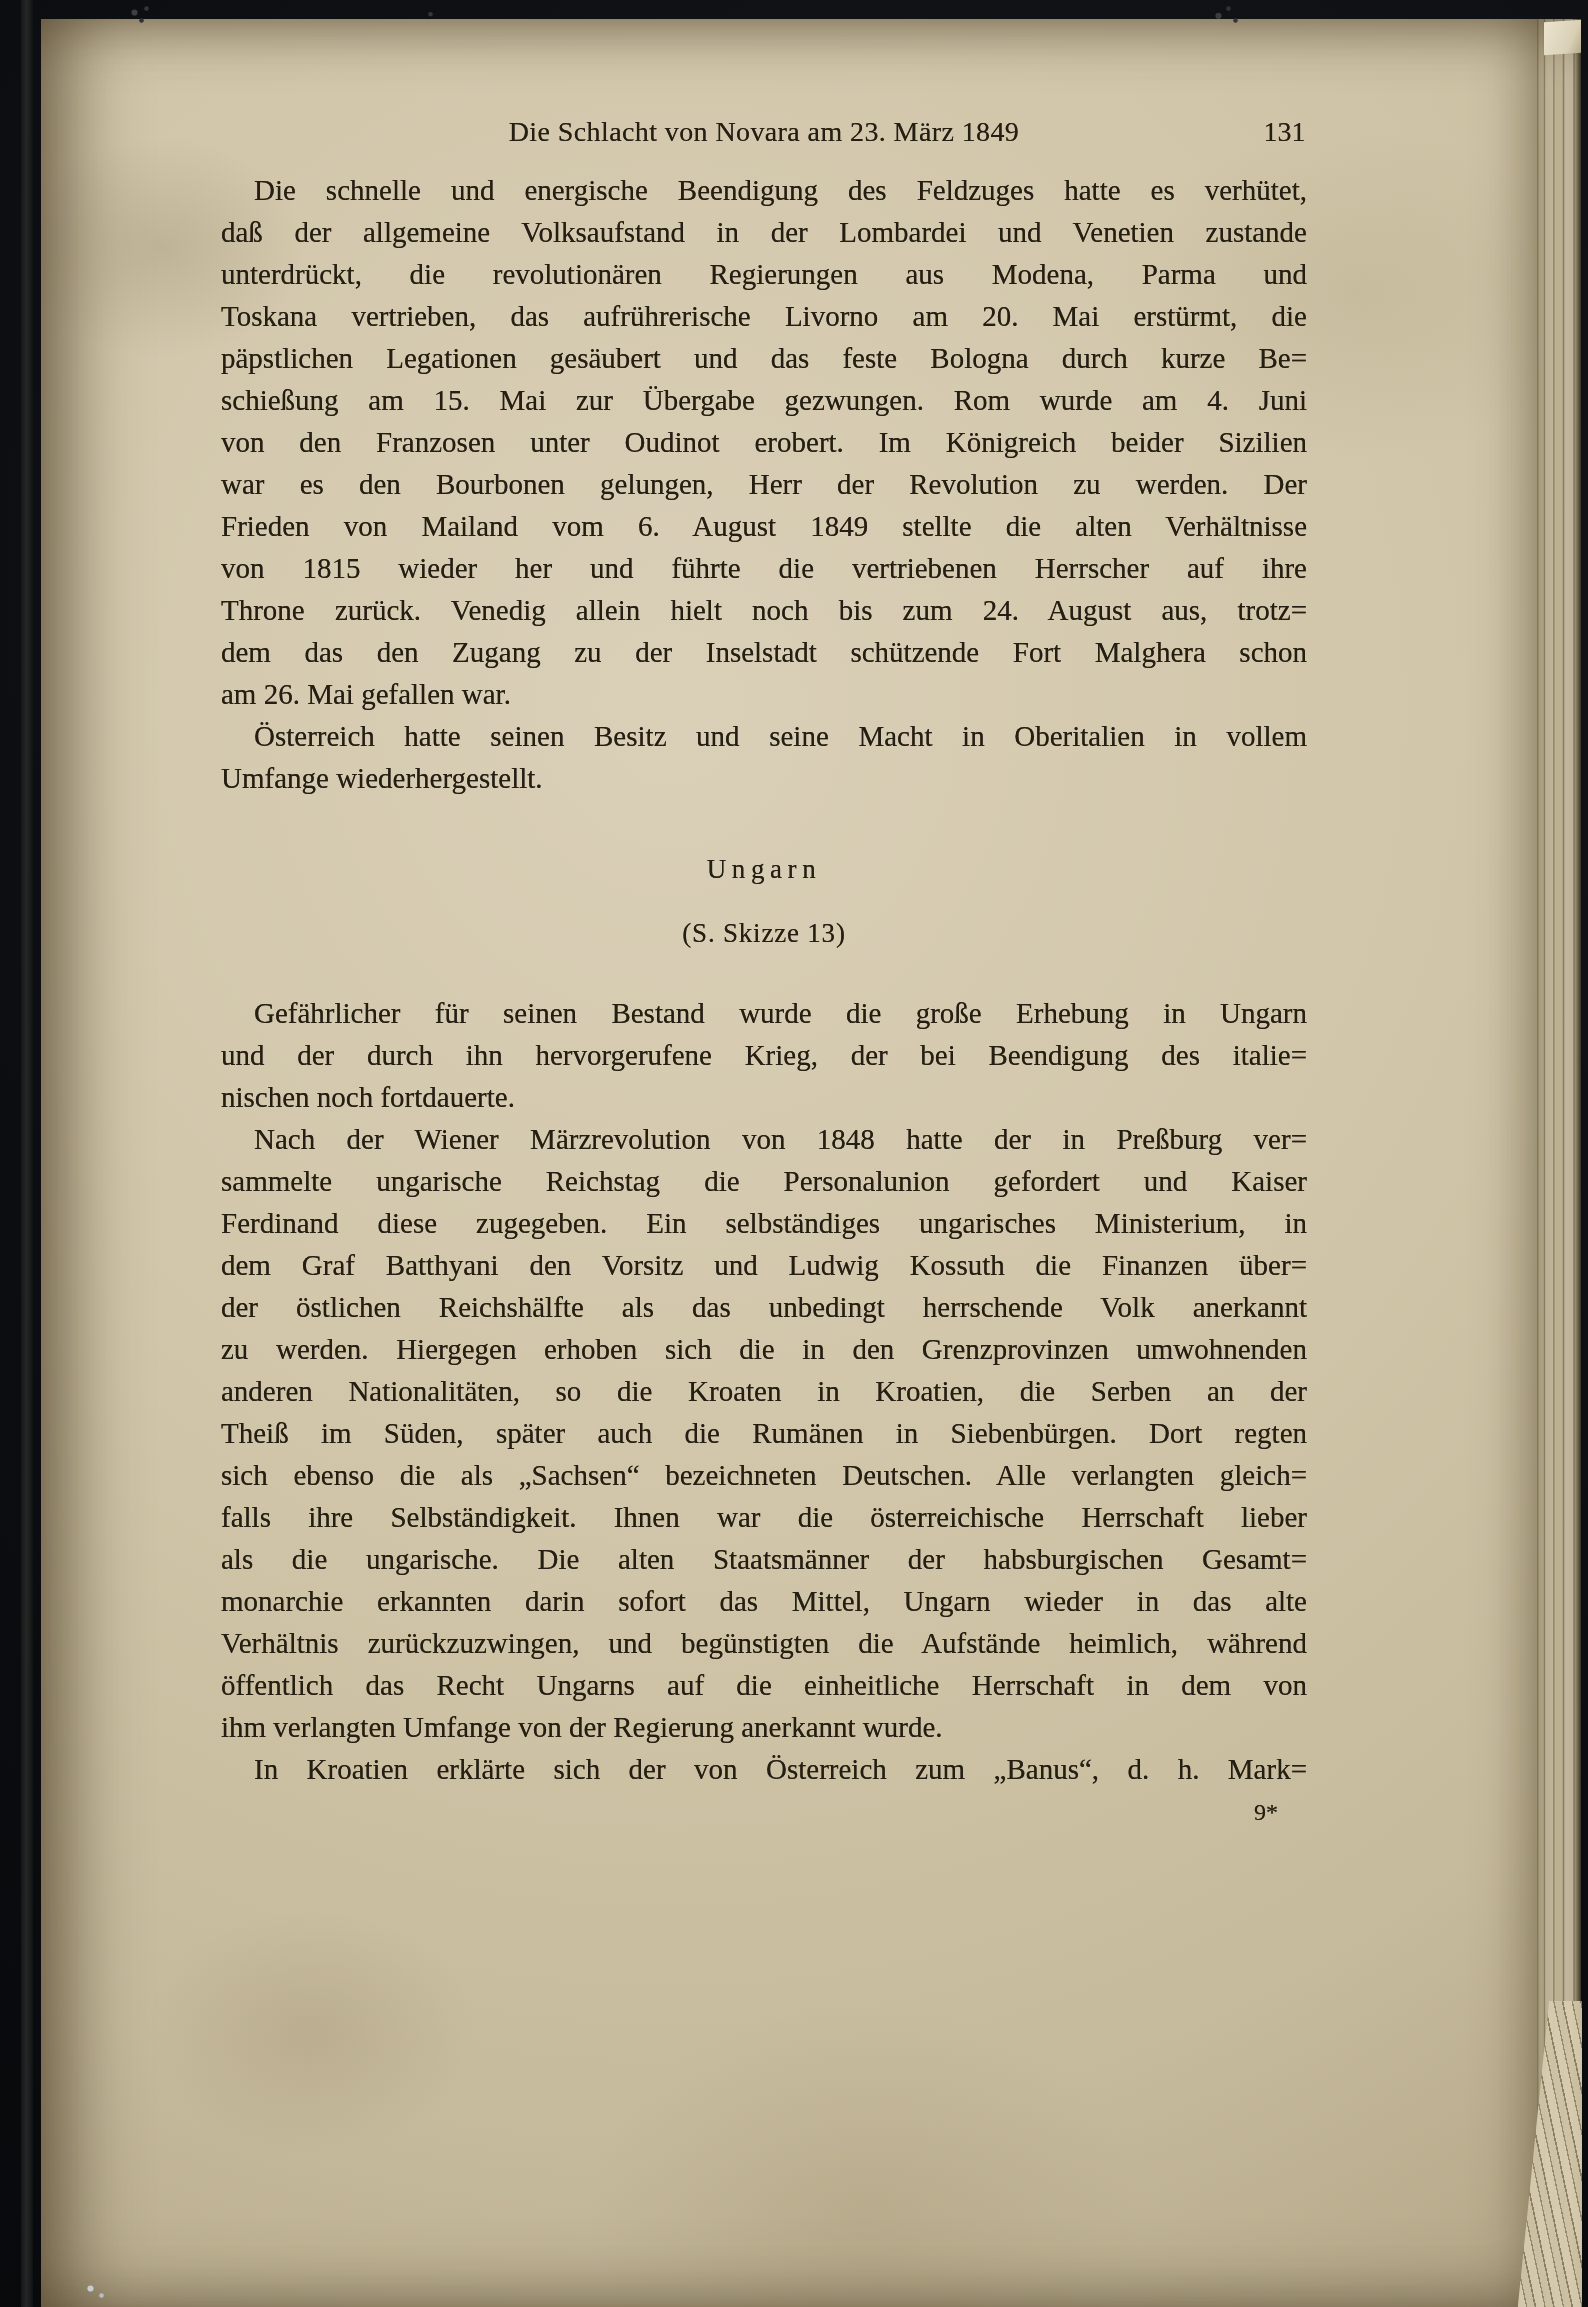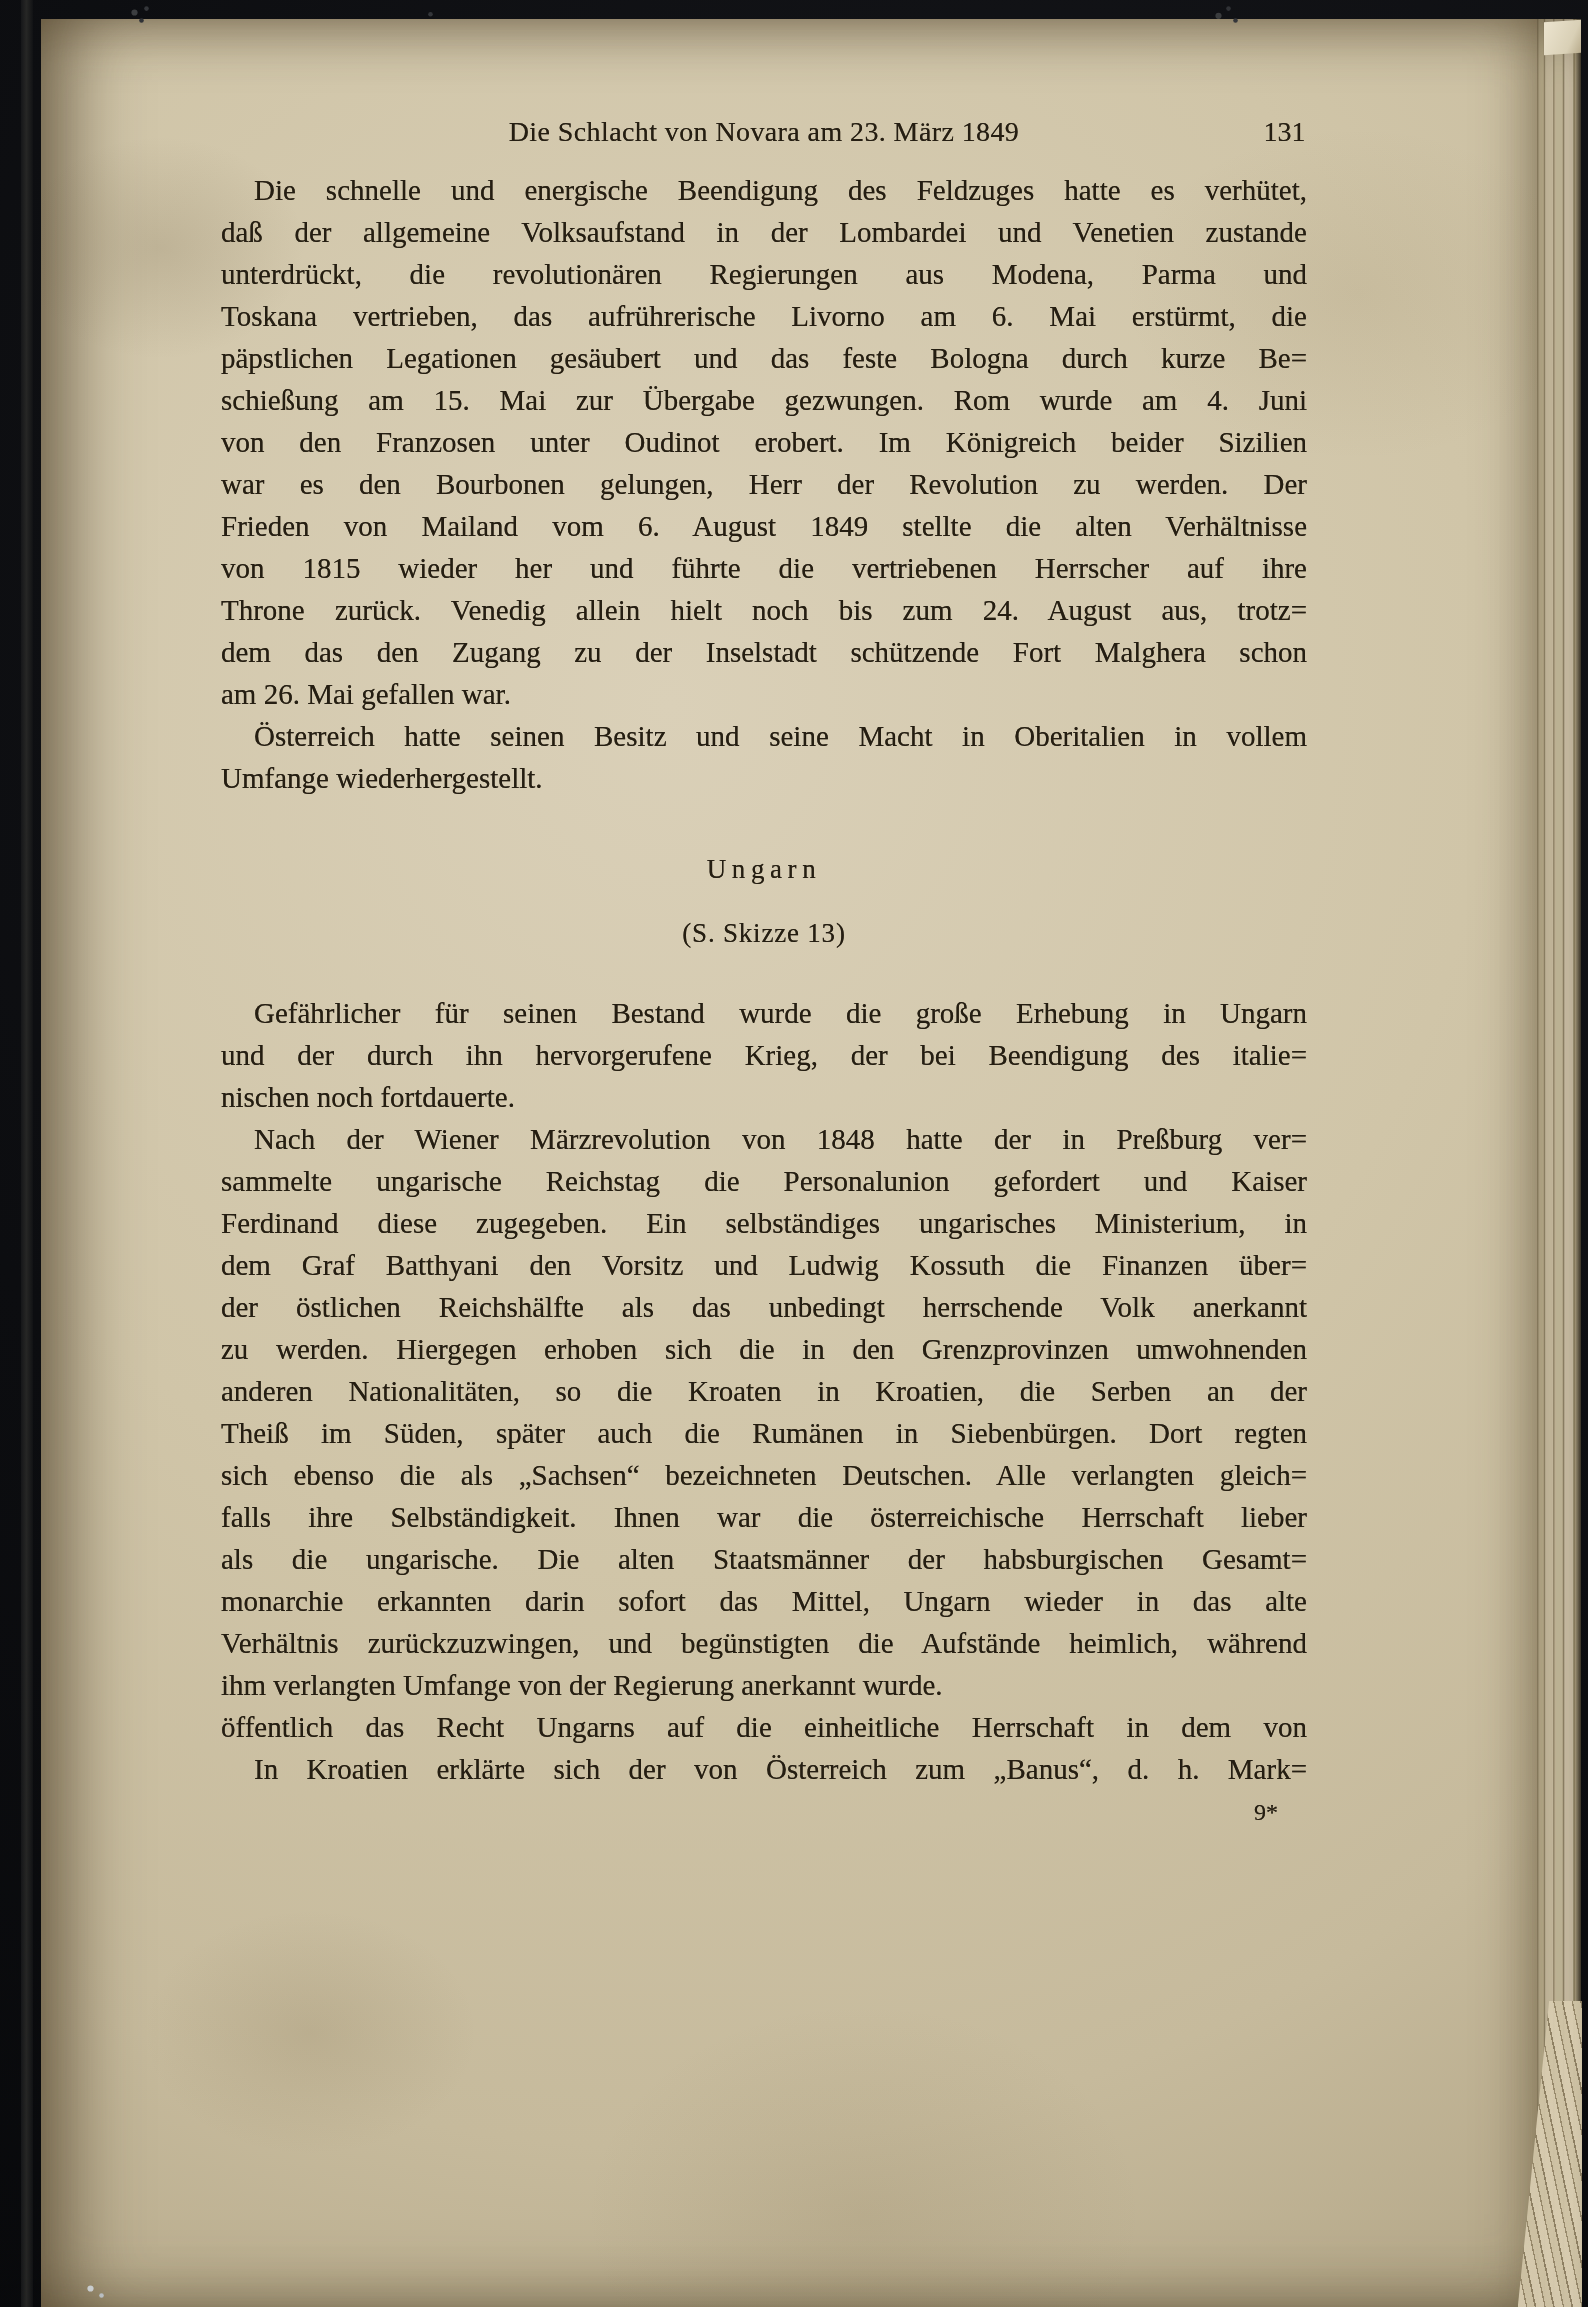--- a/index.html
+++ b/index.html
@@ -169,21 +169,21 @@
     <div class="header-row">
       <span class="running-title">Die Schlacht von Novara am 23. März 1849</span>
       <span class="page-number">131</span>
     </div>
 
     <div id="intro-paragraphs">
         <div class="paragraph">
           <div class="line indent">Die schnelle und energische Beendigung des Feldzuges hatte es verhütet,</div>
           <div class="line">daß der allgemeine Volksaufstand in der Lombardei und Venetien zustande</div>
           <div class="line">unterdrückt, die revolutionären Regierungen aus Modena, Parma und</div>
-          <div class="line">Toskana vertrieben, das aufrührerische Livorno am 6. Mai erstürmt, die</div>
+          <div class="line">Toskana vertrieben, das aufrührerische Livorno am 20. Mai erstürmt, die</div>
           <div class="line">päpstlichen Legationen gesäubert und das feste Bologna durch kurze Be=</div>
           <div class="line">schießung am 15. Mai zur Übergabe gezwungen.  Rom wurde am 4. Juni</div>
           <div class="line">von den Franzosen unter Oudinot erobert.  Im Königreich beider Sizilien</div>
           <div class="line">war es den Bourbonen gelungen, Herr der Revolution zu werden.  Der</div>
           <div class="line">Frieden von Mailand vom 6. August 1849 stellte die alten Verhältnisse</div>
           <div class="line">von 1815 wieder her und führte die vertriebenen Herrscher auf ihre</div>
           <div class="line">Throne zurück.  Venedig allein hielt noch bis zum 24. August aus, trotz=</div>
           <div class="line">dem das den Zugang zu der Inselstadt schützende Fort Malghera schon</div>
           <div class="line para-end">am 26. Mai gefallen war.</div>
         </div>
@@ -209,22 +209,22 @@
           <div class="line">dem Graf Batthyani den Vorsitz und Ludwig Kossuth die Finanzen über=</div>
           <div class="line">der östlichen Reichshälfte als das unbedingt herrschende Volk anerkannt</div>
           <div class="line">zu werden.  Hiergegen erhoben sich die in den Grenzprovinzen umwohnenden</div>
           <div class="line">anderen Nationalitäten, so die Kroaten in Kroatien, die Serben an der</div>
           <div class="line">Theiß im Süden, später auch die Rumänen in Siebenbürgen.  Dort regten</div>
           <div class="line">sich ebenso die als „Sachsen“ bezeichneten Deutschen.  Alle verlangten gleich=</div>
           <div class="line">falls ihre Selbständigkeit.  Ihnen war die österreichische Herrschaft lieber</div>
           <div class="line">als die ungarische.  Die alten Staatsmänner der habsburgischen Gesamt=</div>
           <div class="line">monarchie erkannten darin sofort das Mittel, Ungarn wieder in das alte</div>
           <div class="line">Verhältnis zurückzuzwingen, und begünstigten die Aufstände heimlich, während</div>
+          <div class="line">öffentlich das Recht Ungarns auf die einheitliche Herrschaft in dem von</div>
           <div class="line para-end">ihm verlangten Umfange von der Regierung anerkannt wurde.</div>
-          <div class="line">öffentlich das Recht Ungarns auf die einheitliche Herrschaft in dem von</div>
         </div>
         <div class="paragraph">
           <div class="line indent">In Kroatien erklärte sich der von Österreich zum „Banus“, d. h. Mark=</div>
         </div>
       </div>
 
     <div class="signature-mark">9*</div>
   </div>
 </div>
 

